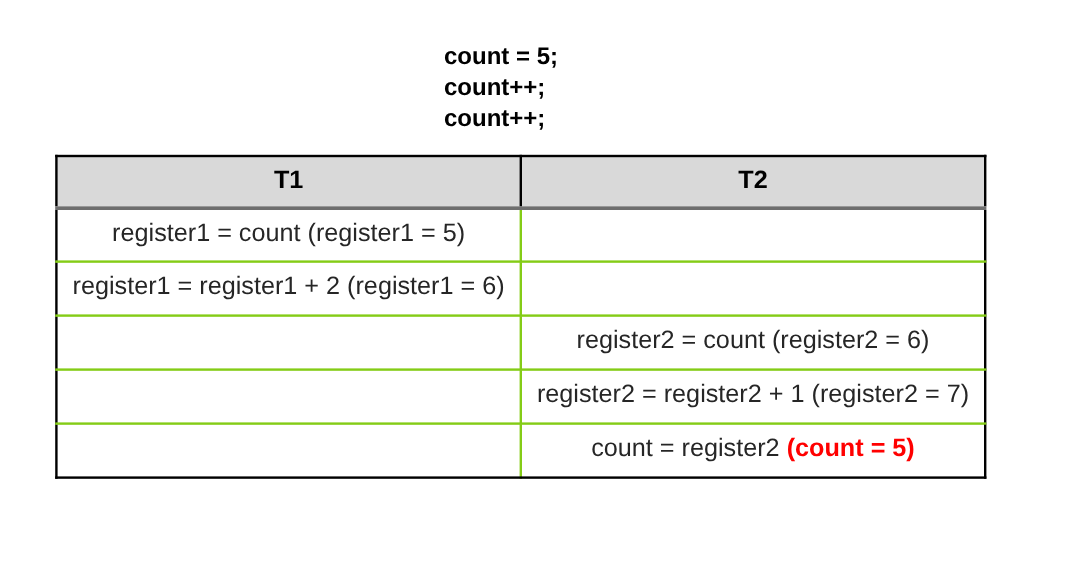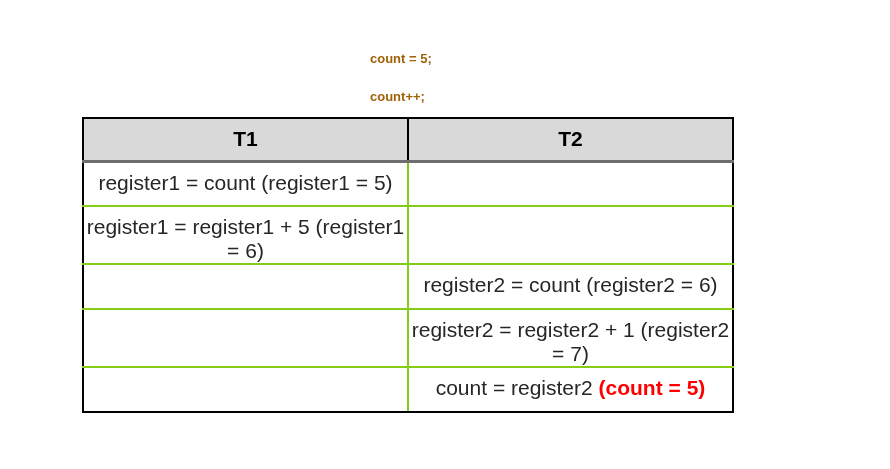--- a/index.html
+++ b/index.html
@@ -14,35 +14,33 @@
     height: 469px;
     background: #ffffff;
     overflow: hidden;
   }
   .code-block {
     position: absolute;
     left: 370px;
     top: 34px;
   }
   .code-line {
-    font-size: 13px;
+    font-size: 20px;
     line-height: 26px;
     font-weight: 600;
-    color: #a16207;
+    color: #000000;
     white-space: pre;
-    margin-top: 12px;
   }
   table.race-table {
     position: absolute;
     left: 46px;
-    top: 117px;
-    width: 652px;
+    top: 129px;
+    width: 776px;
     border-collapse: collapse;
     table-layout: fixed;
-    margin-left: 36px;
   }
   table.race-table th,
   table.race-table td {
     width: 50%;
     text-align: center;
   }
   table.race-table th {
     height: 43px;
     vertical-align: middle;
     background: var(--header-bg, #d9d9d9);
@@ -93,21 +91,21 @@
         <th>T1</th>
         <th>T2</th>
       </tr>
     </thead>
     <tbody>
       <tr>
         <td><span>register1 = count (register1 = 5)</span></td>
         <td><span></span></td>
       </tr>
       <tr>
-        <td><span>register1 = register1 + 5 (register1 = 6)</span></td>
+        <td><span>register1 = register1 + 2 (register1 = 6)</span></td>
         <td><span></span></td>
       </tr>
       <tr>
         <td><span></span></td>
         <td><span>register2 = count (register2 = 6)</span></td>
       </tr>
       <tr>
         <td><span></span></td>
         <td><span>register2 = register2 + 1 (register2 = 7)</span></td>
       </tr>

